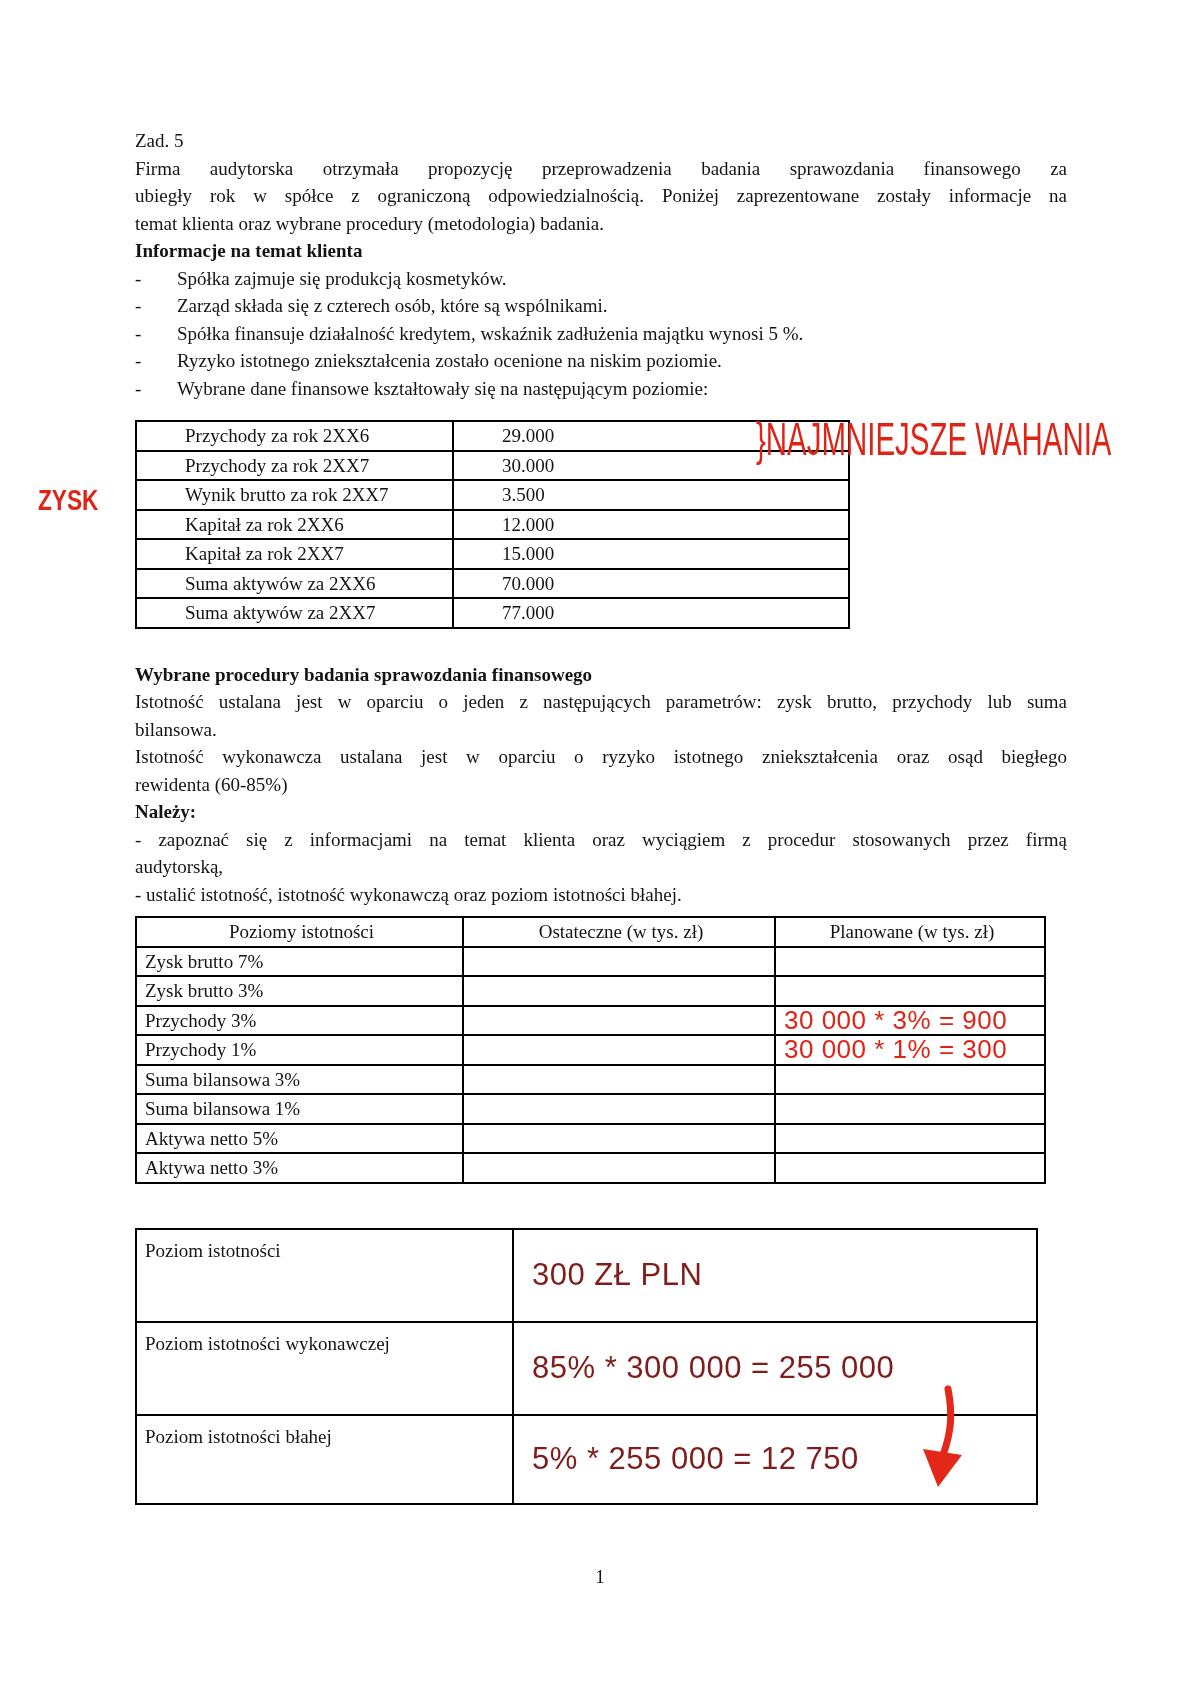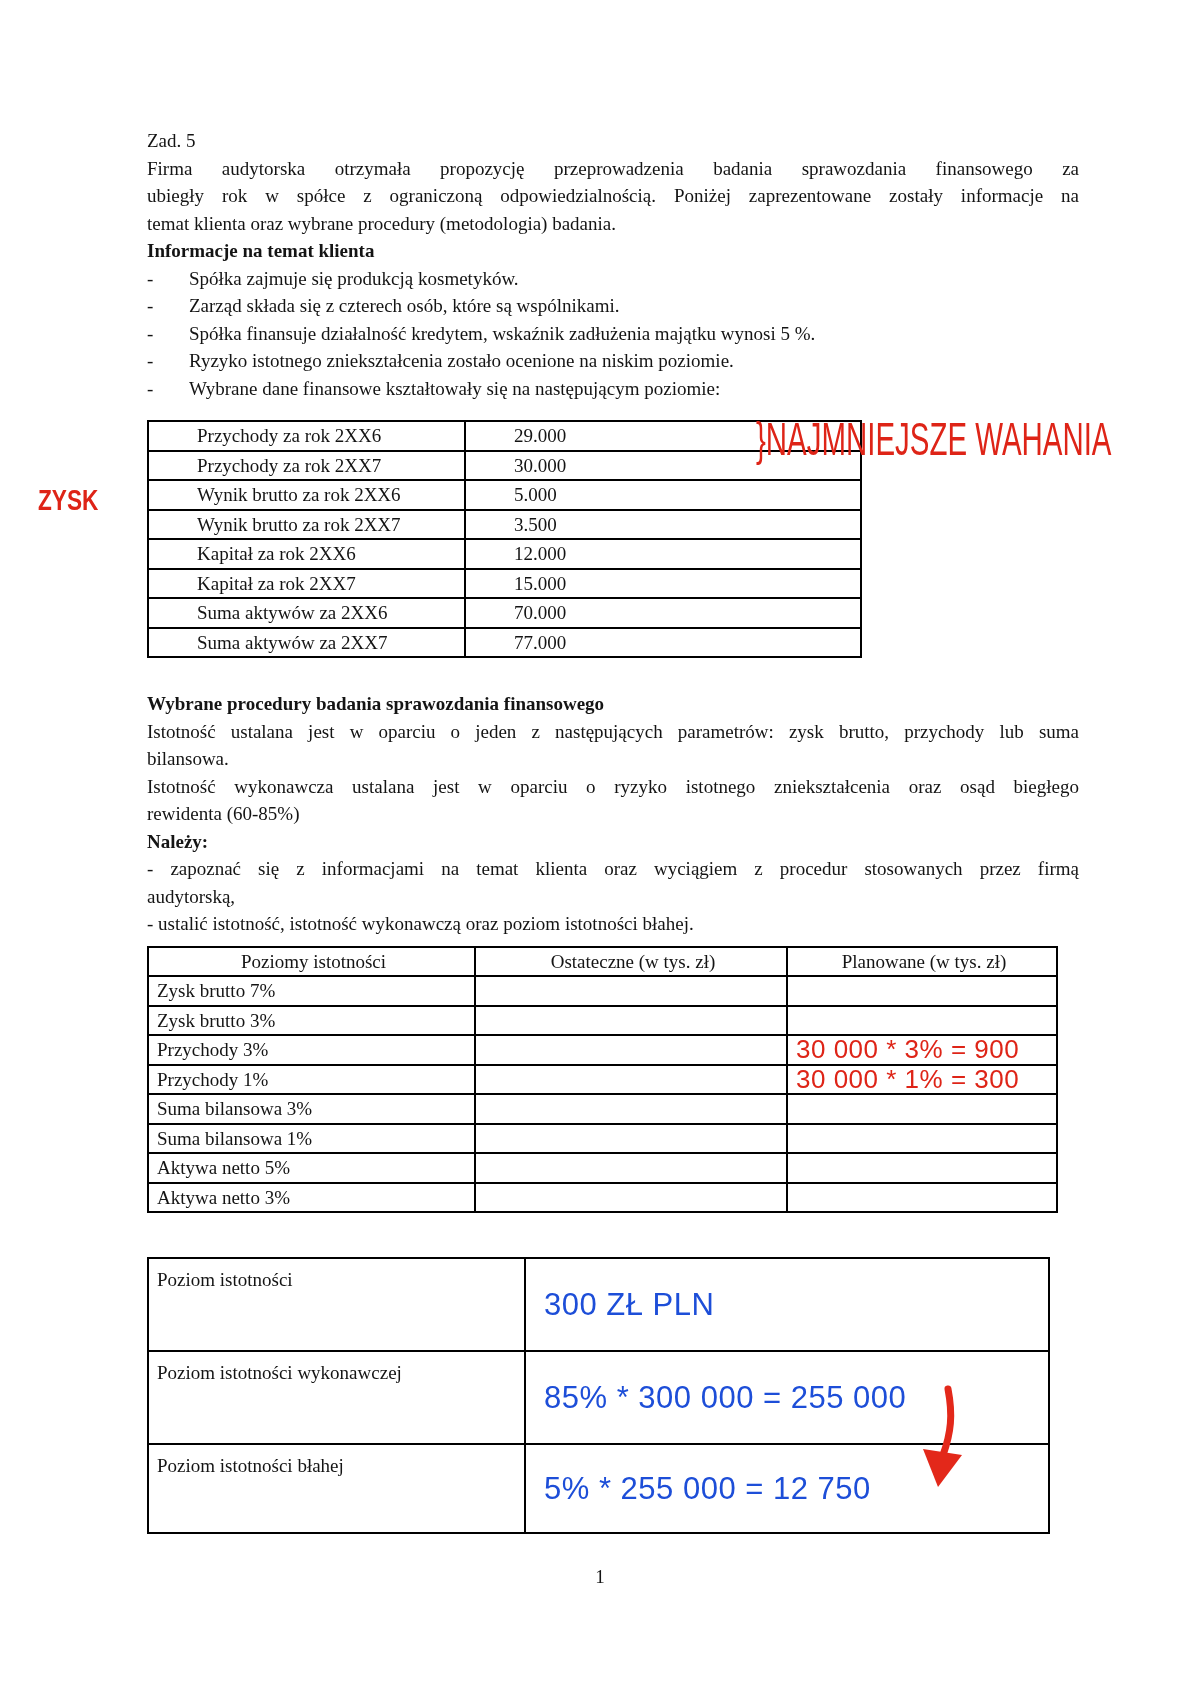--- a/index.html
+++ b/index.html
@@ -5,21 +5,21 @@
   html,body { margin:0; padding:0; }
   body {
     width:1200px; height:1696px;
     background:#ffffff;
     position:relative;
     font-family:"Liberation Serif","DejaVu Serif",serif;
     color:#141414;
     overflow:hidden;
   }
   .content {
-    position:absolute; left:147px; top:127px; width:932px;
+    position:absolute; left:135px; top:127px; width:932px;
     font-size:19px; line-height:27.5px;
   }
   .line { white-space:nowrap; }
   .line.j { white-space:normal; text-align:justify; text-align-last:justify; }
   .bold { font-weight:bold; }
   .bullet-row { display:flex; }
   .bullet-marker { width:42px; flex:none; }
   .bullet-text { flex:1; }
 
   
@@ -46,21 +46,21 @@
   }
 
   
   .t3 { margin-top:44px; }
   .t3 td.lbl { width:363px; vertical-align:top; padding-top:7px; }
   .t3 td.val { width:500px; vertical-align:middle; padding-left:18px; }
   .t3 tr.r1 td { height:84px; }
   .t3 tr.r2 td { height:84px; }
   .t3 tr.r3 td { height:80px; }
   .red-lg {
-    color:#1d4ed8;
+    color:#7f1d1d;
     font-family:"Liberation Sans","DejaVu Sans",sans-serif;
     font-size:31px; letter-spacing:0.5px;
   }
 
   
   .ann {
     position:absolute; color:#de2417;
     font-family:"Liberation Sans","DejaVu Sans",sans-serif;
     white-space:nowrap;
   }
@@ -119,24 +119,20 @@
 
   <table class="t1">
     <tbody>
       <tr>
         <td class="c1">Przychody za rok 2XX6</td>
         <td class="c2">29.000</td>
       </tr>
       <tr>
         <td class="c1">Przychody za rok 2XX7</td>
         <td class="c2">30.000</td>
-      </tr>
-      <tr>
-        <td class="c1">Wynik brutto za rok 2XX6</td>
-        <td class="c2">5.000</td>
       </tr>
       <tr>
         <td class="c1">Wynik brutto za rok 2XX7</td>
         <td class="c2">3.500</td>
       </tr>
       <tr>
         <td class="c1">Kapitał za rok 2XX6</td>
         <td class="c2">12.000</td>
       </tr>
       <tr>

